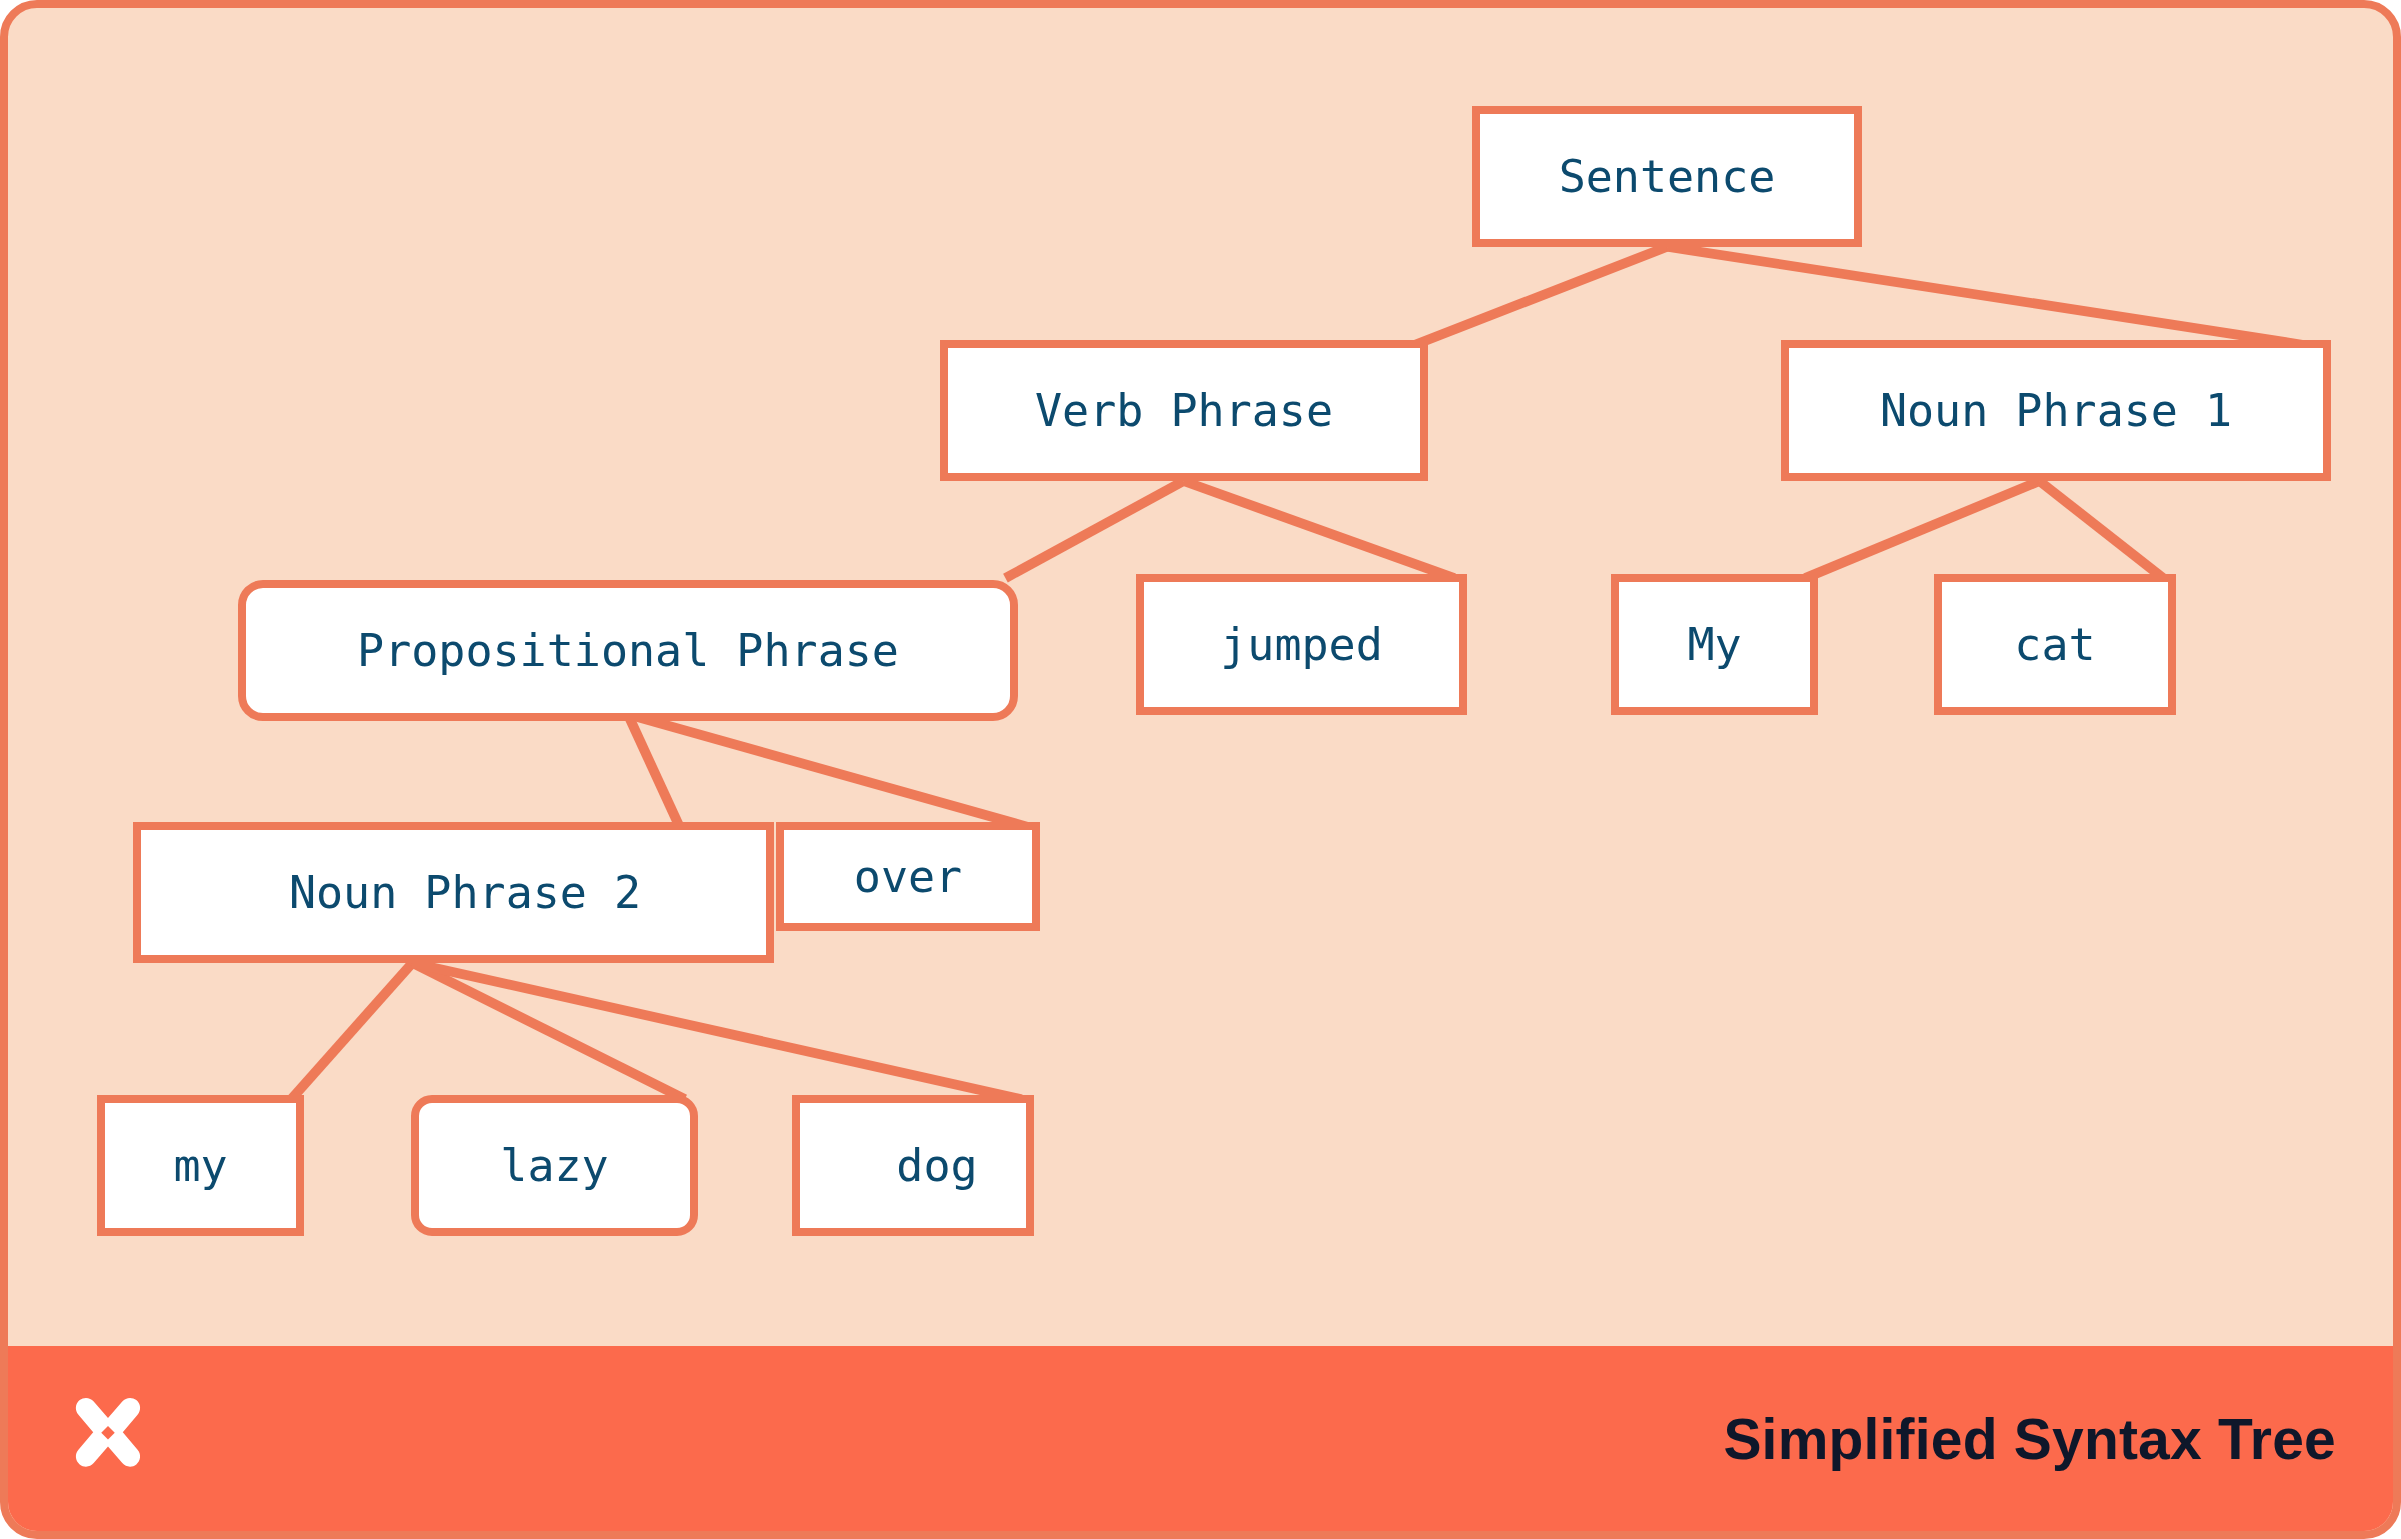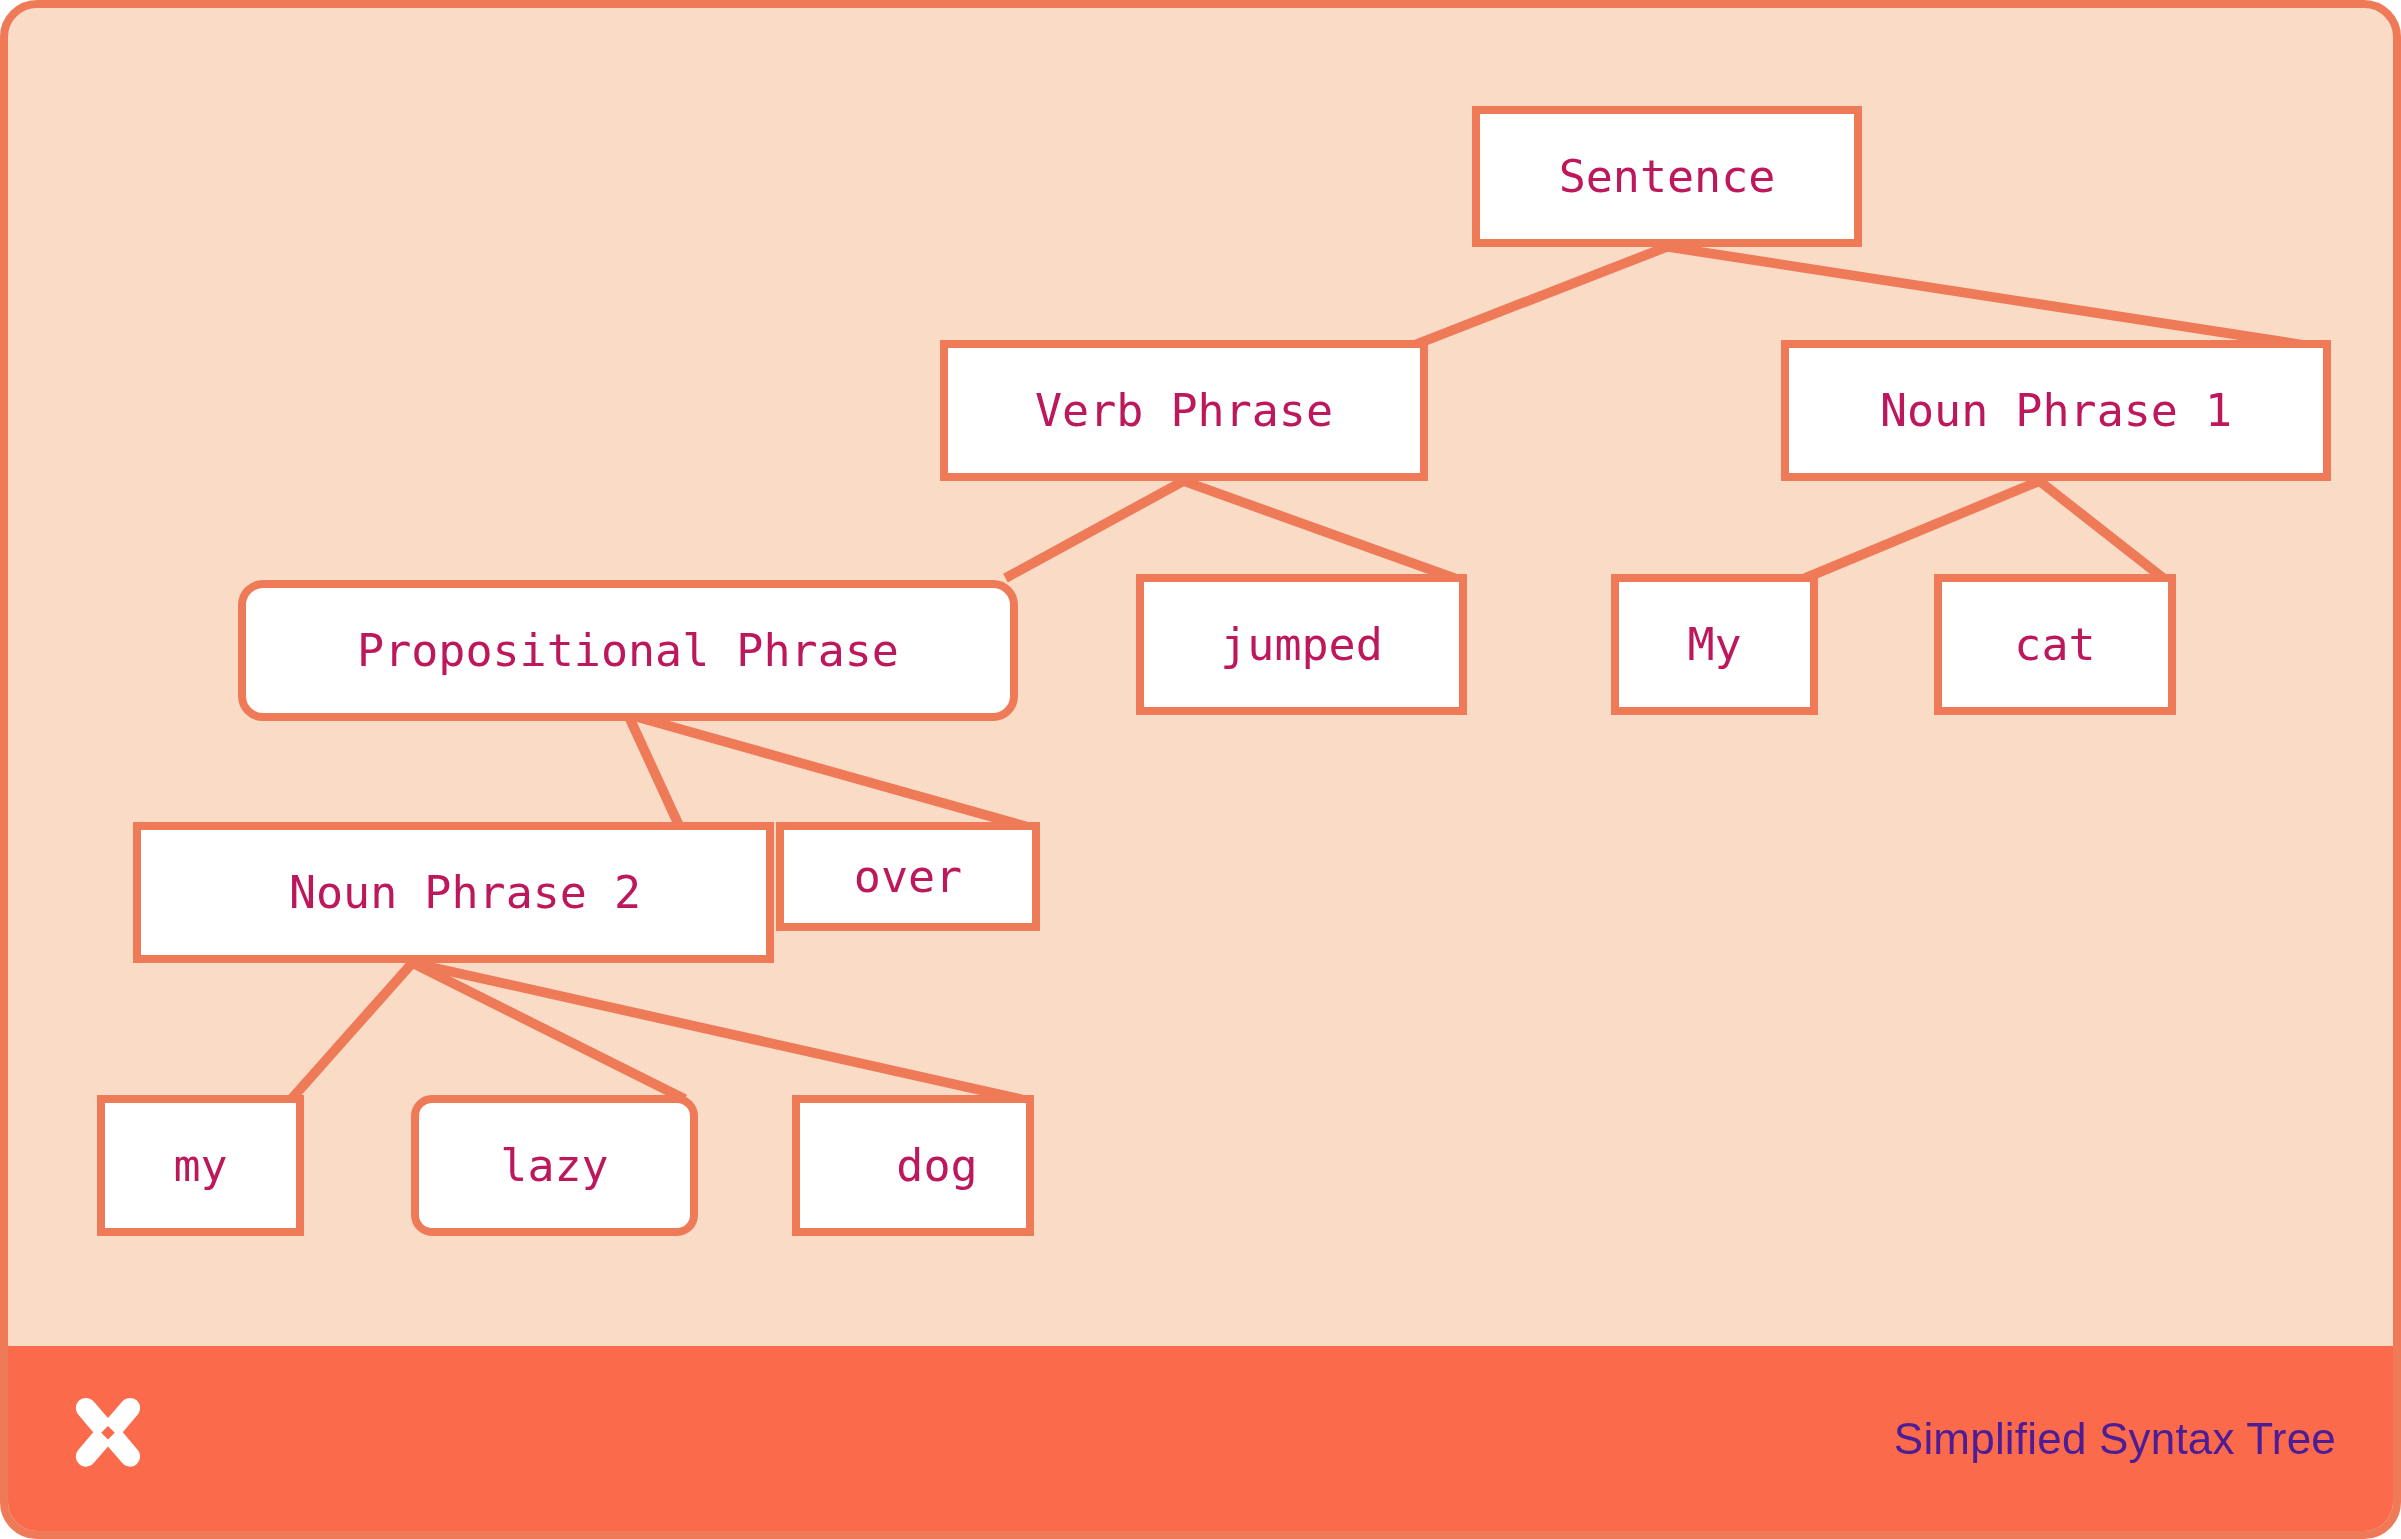--- a/index.html
+++ b/index.html
@@ -47,24 +47,24 @@
     box-sizing: border-box;
     padding: 0 57px 0 52px;
   }
   .brand-logo {
     width: 96px;
     height: 96px;
     flex: 0 0 auto;
     display: block;
   }
   .footer-title {
-    color: #4c1d95;
+    color: #0f172a;
     font-family: "Liberation Sans", sans-serif;
-    font-weight: normal;
-    font-size: 44px;
+    font-weight: bold;
+    font-size: 57px;
     letter-spacing: 0.2px;
     white-space: nowrap;
   }
 
   
   .tree-area {
     position: absolute;
     left: 0;
     top: 0;
     width: 2401px;
@@ -78,21 +78,21 @@
     height: 1354px;
     pointer-events: none;
   }
 
   
   .node {
     position: absolute;
     box-sizing: border-box;
     background: #ffffff;
     border: 8px solid #EE7A58;
-    color: #be185d;
+    color: #0c4a6e;
     display: flex;
     align-items: center;
     justify-content: center;
     font-family: "DejaVu Sans Mono", monospace;
     font-size: 45px;
     line-height: 1;
     letter-spacing: 0px;
     white-space: nowrap;
     z-index: 2;
   }

